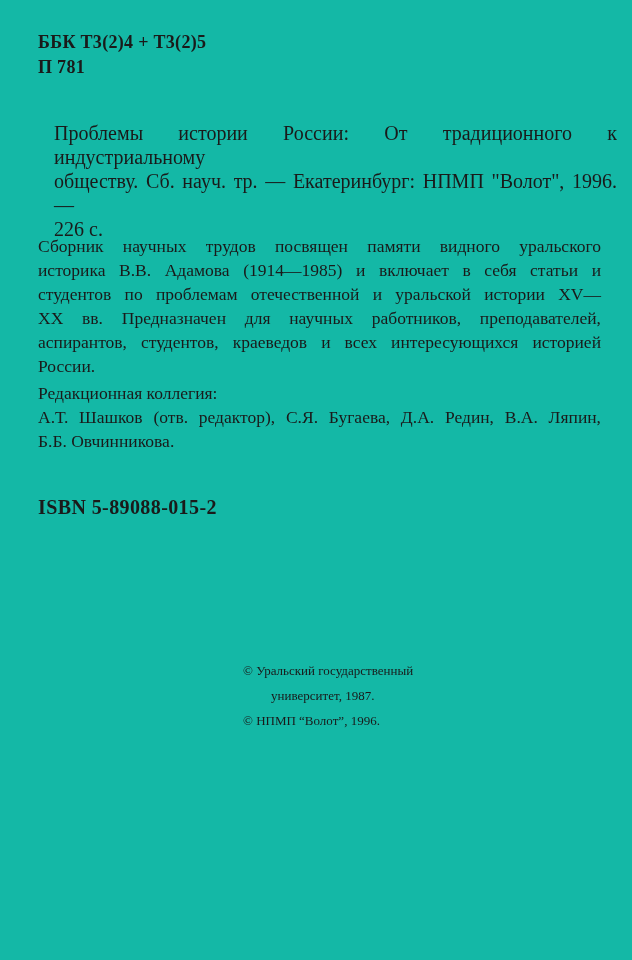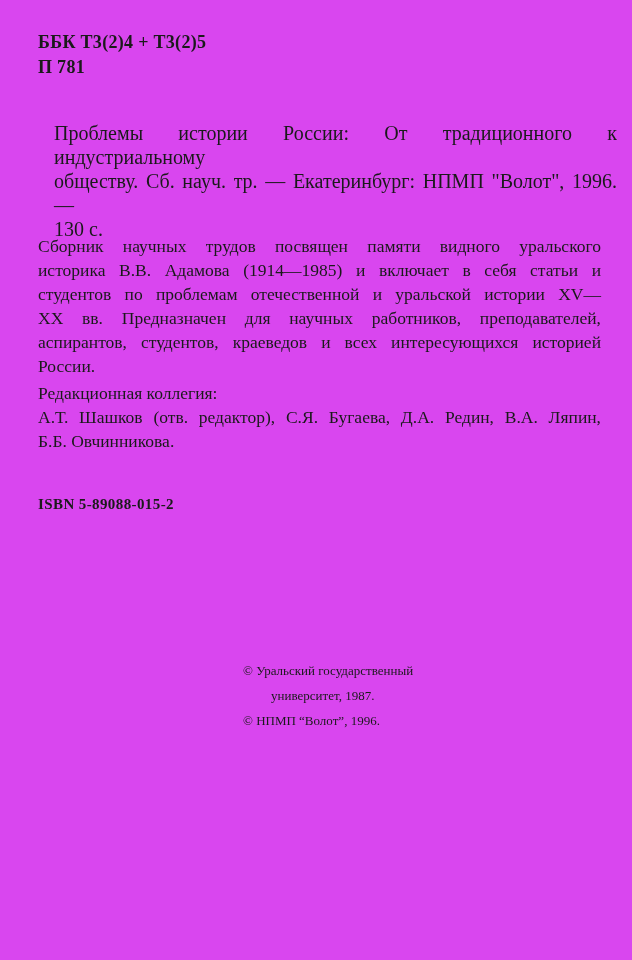--- a/index.html
+++ b/index.html
@@ -5,21 +5,21 @@
   html, body {
     margin: 0;
     padding: 0;
     background: #e8e8e8;
   }
   .page {
     position: relative;
     width: 632px;
     height: 960px;
     margin: 0 auto;
-    background: #d946ef;
+    background: #14b8a6;
     color: #1a1a1a;
     font-family: "Liberation Serif", "DejaVu Serif", serif;
     overflow: hidden;
   }
   .block { position: absolute; }
 
   
   .bbk {
     top: 30px;
     left: 38px;
@@ -52,21 +52,21 @@
     top: 381px;
     left: 38px;
     width: 563px;
     font-size: 17.5px;
     line-height: 24px;
   }
 
   .isbn {
     top: 496px;
     left: 38px;
-    font-size: 15px;
+    font-size: 20px;
     font-weight: bold;
     letter-spacing: 0.4px;
   }
 
   .copyright {
     top: 658px;
     left: 243px;
     font-size: 13px;
     line-height: 25px;
   }
@@ -90,21 +90,21 @@
 <div class="page">
 
   <div class="block bbk">
     <div>ББК Т3(2)4 + Т3(2)5</div>
     <div>П 781</div>
   </div>
 
   <div class="block citation">
     <div class="jline">Проблемы истории России: От традиционного к индустриальному</div>
     <div class="jline">обществу. Сб. науч. тр. — Екатеринбург: НПМП "Волот", 1996. —</div>
-    <div class="lastline">130 с.</div>
+    <div class="lastline">226 с.</div>
   </div>
 
   <div class="block annotation">
     <div class="jline">Сборник научных трудов посвящен памяти видного уральского</div>
     <div class="jline">историка В.В. Адамова (1914—1985) и включает в себя статьи и</div>
     <div class="jline">студентов по проблемам отечественной и уральской истории XV—</div>
     <div class="jline">XX вв. Предназначен для научных работников, преподавателей,</div>
     <div class="jline">аспирантов, студентов, краеведов и всех интересующихся историей</div>
     <div class="lastline">России.</div>
   </div>

